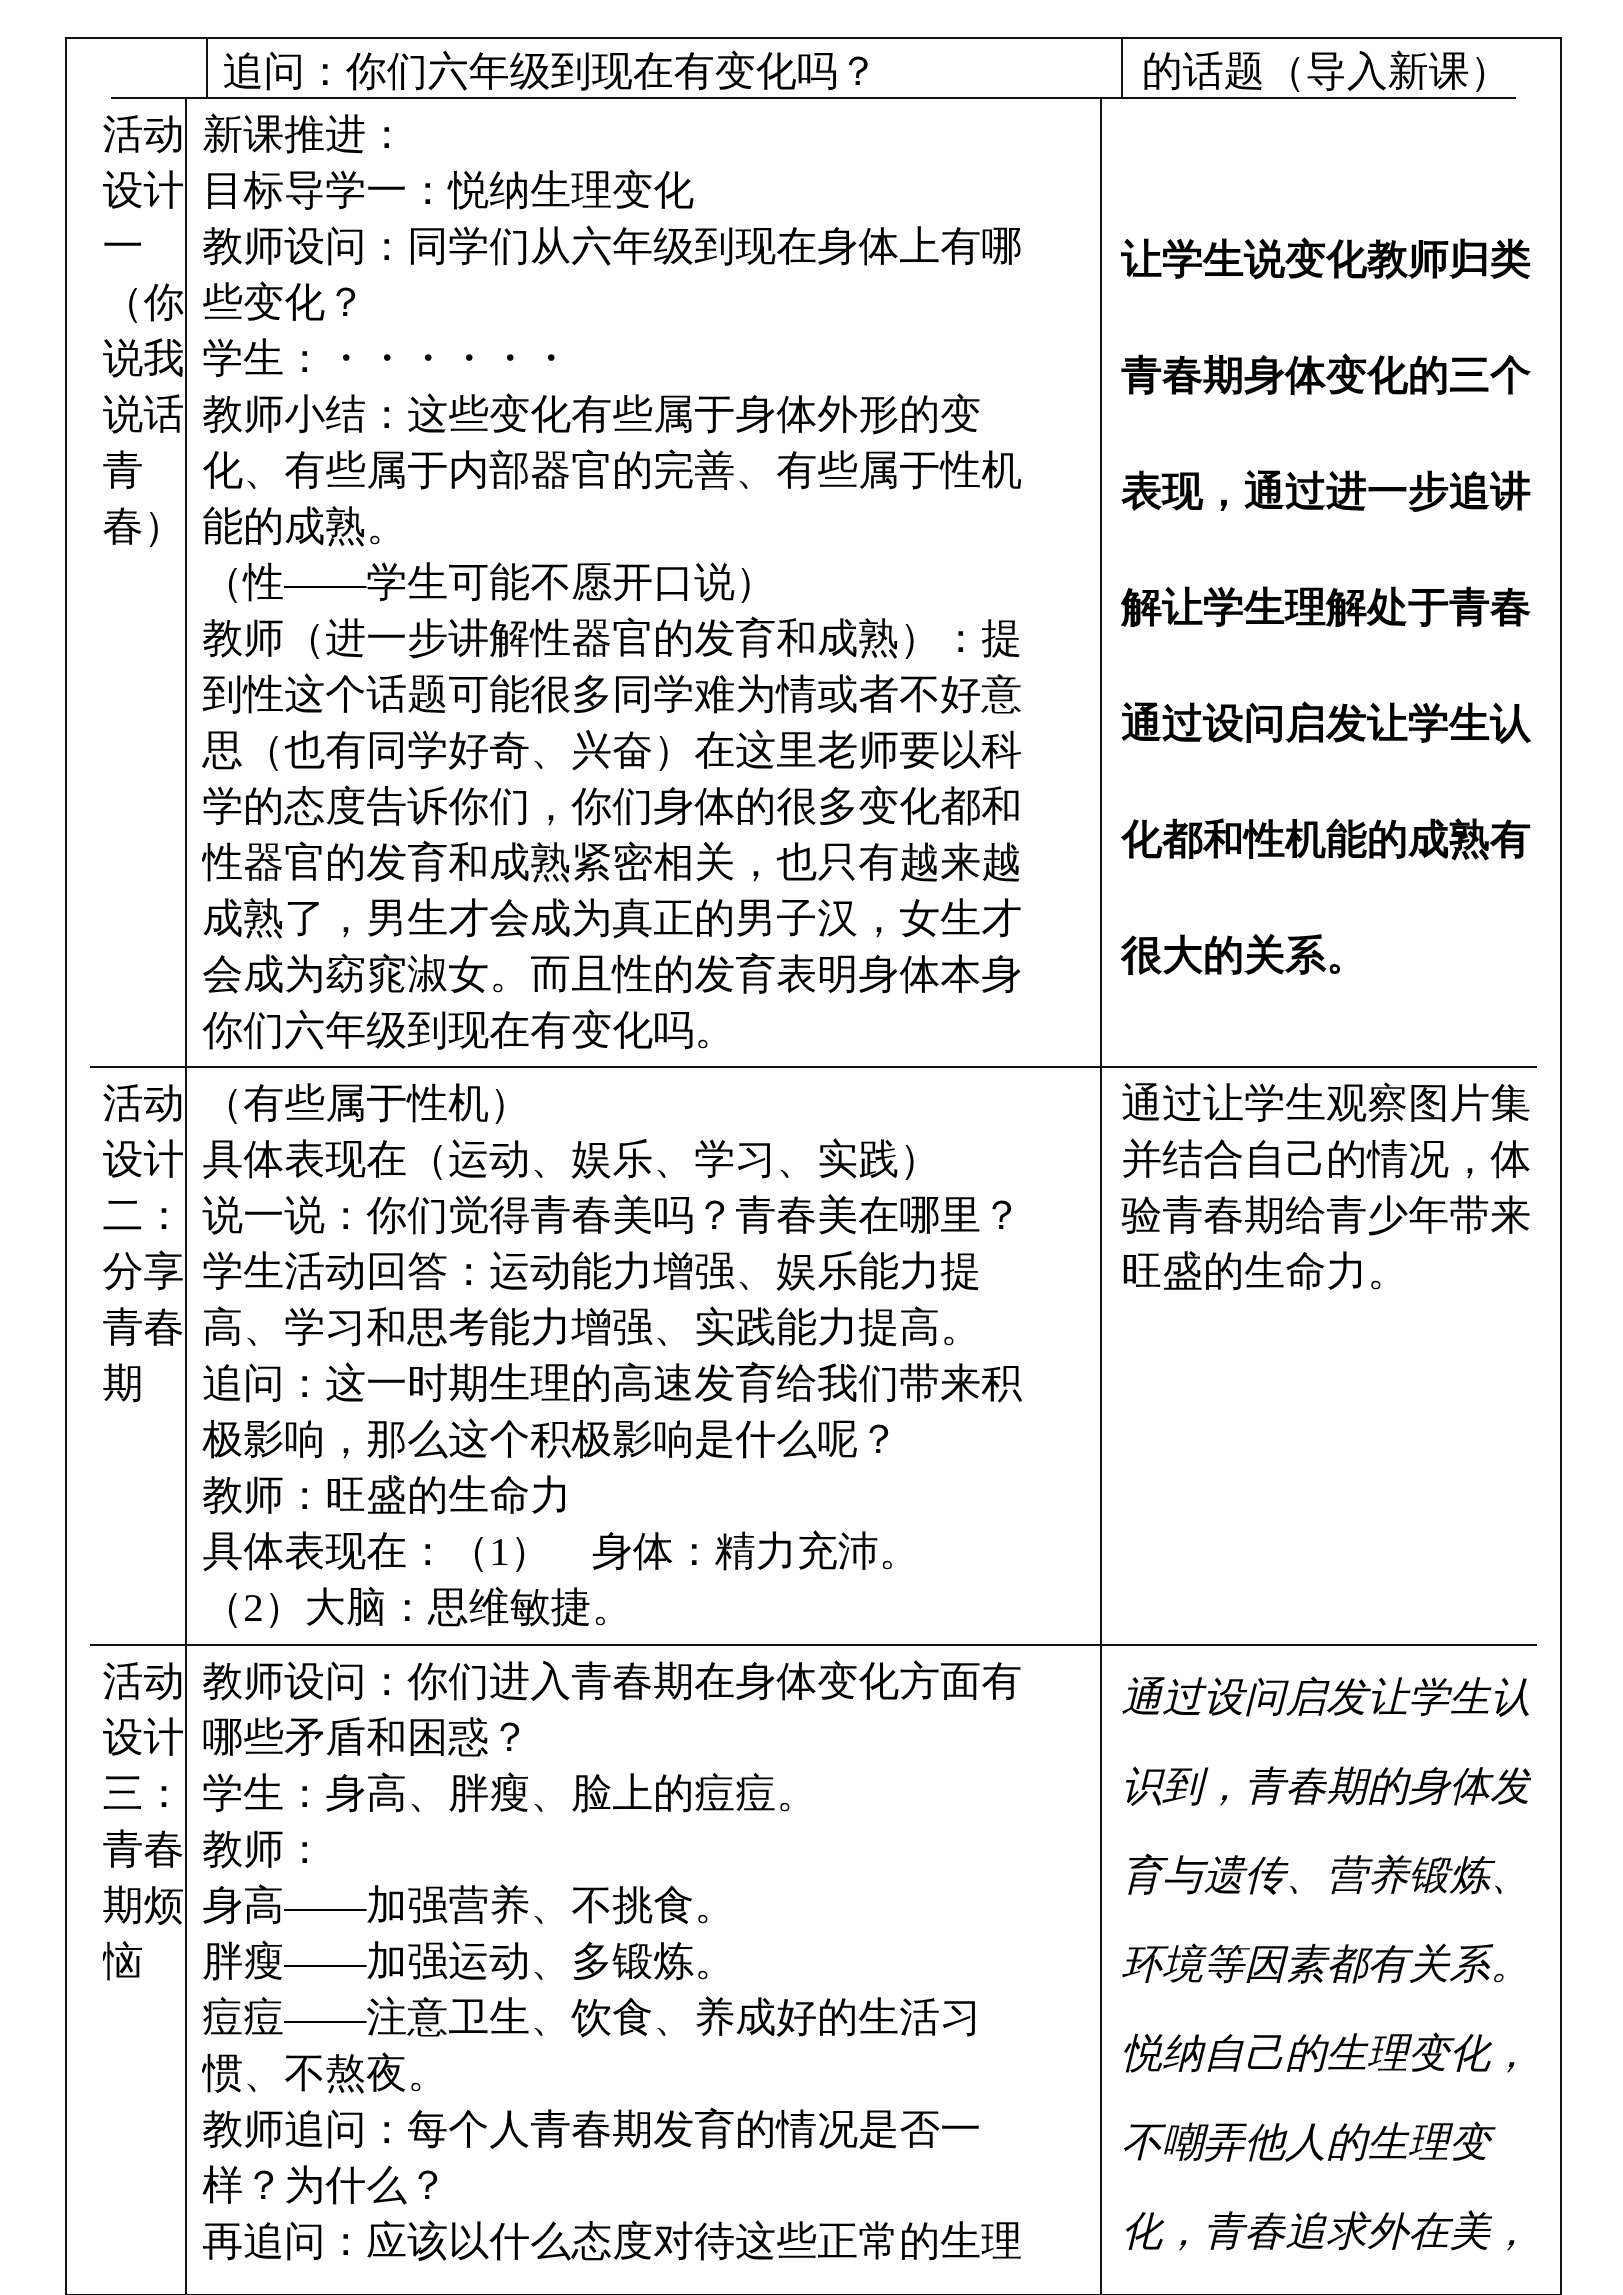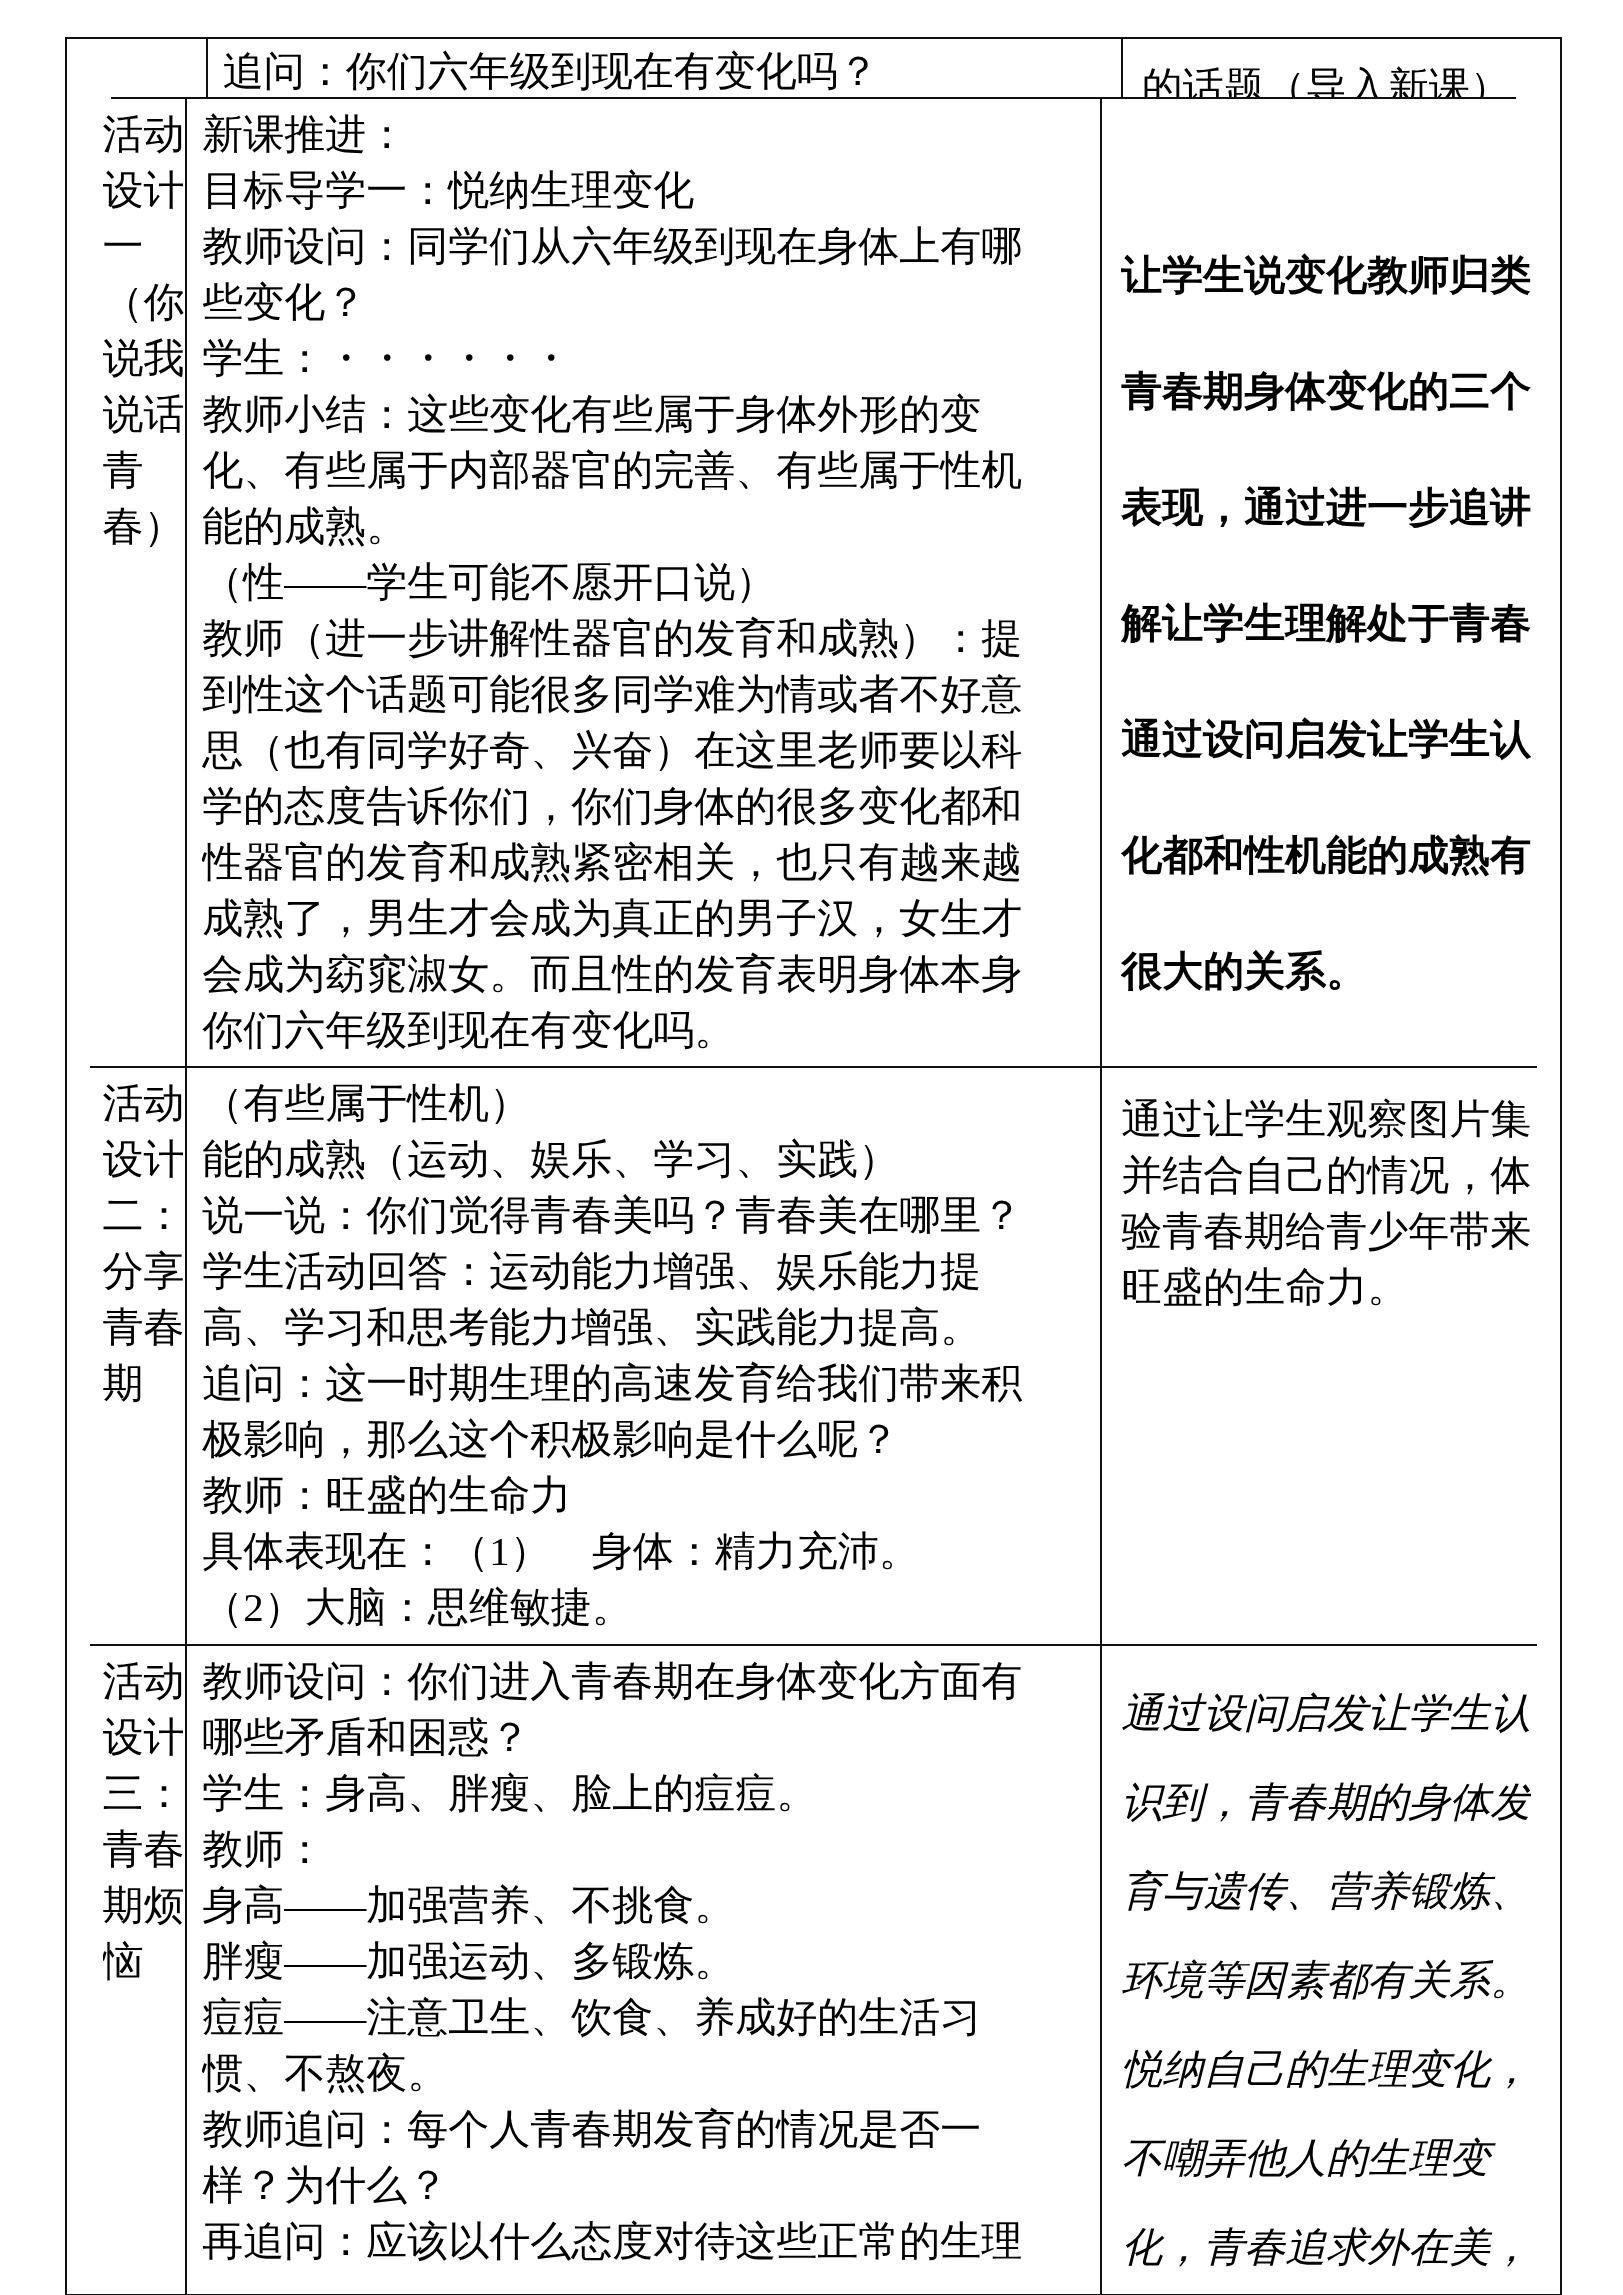--- a/index.html
+++ b/index.html
@@ -53,21 +53,20 @@
   .c2 {
     width: 917px;
     flex: 0 0 917px;
     border-left: 2px solid #111111;
     border-right: 2px solid #111111;
     padding: 6.8px 8.2px 0 15px;
   }
   .c3 {
     flex: 1 1 auto;
     padding: 6.8px 5.5px 0 19px;
-    margin-top: 16px;
   }
   .lines .line {
     white-space: pre;
     overflow: hidden;
   }
   .lh-normal .line { line-height: 56px; }
   .lh-wide .line   { line-height: 116px; }
   .lh-wide2 .line  { line-height: 89px; font-style: italic; }
   .pt-deep { padding-top: 102px; font-weight: bold; }
   .row1 .c2, .row1 .c3 { padding-top: 4.1px; }
@@ -147,21 +146,21 @@
           <div class="line">设计</div>
           <div class="line">二：</div>
           <div class="line">分享</div>
           <div class="line">青春</div>
           <div class="line">期</div>
         </div>
     </div>
     <div class="cell c2">
       <div class="lines lh-normal">
           <div class="line">（有些属于性机）</div>
-          <div class="line">能的成熟（运动、娱乐、学习、实践）</div>
+          <div class="line">具体表现在（运动、娱乐、学习、实践）</div>
           <div class="line">说一说：你们觉得青春美吗？青春美在哪里？</div>
           <div class="line">学生活动回答：运动能力增强、娱乐能力提</div>
           <div class="line">高、学习和思考能力增强、实践能力提高。</div>
           <div class="line">追问：这一时期生理的高速发育给我们带来积</div>
           <div class="line">极影响，那么这个积极影响是什么呢？</div>
           <div class="line">教师：旺盛的生命力</div>
           <div class="line">具体表现在：（1）　身体：精力充沛。</div>
           <div class="line">（2）大脑：思维敏捷。</div>
         </div>
     </div>

